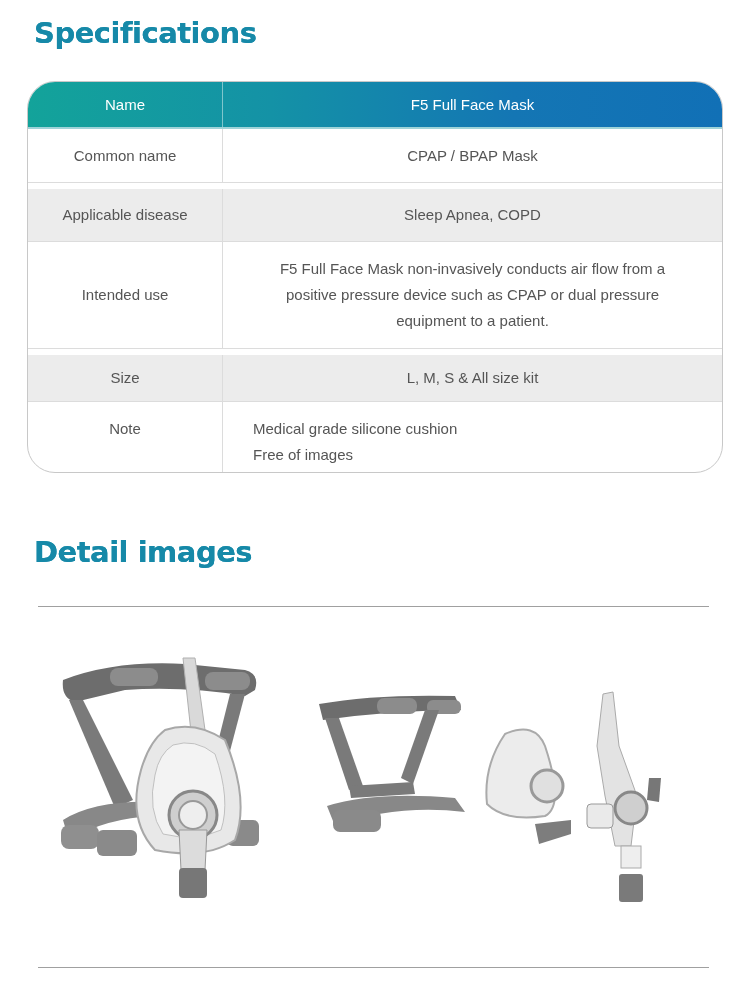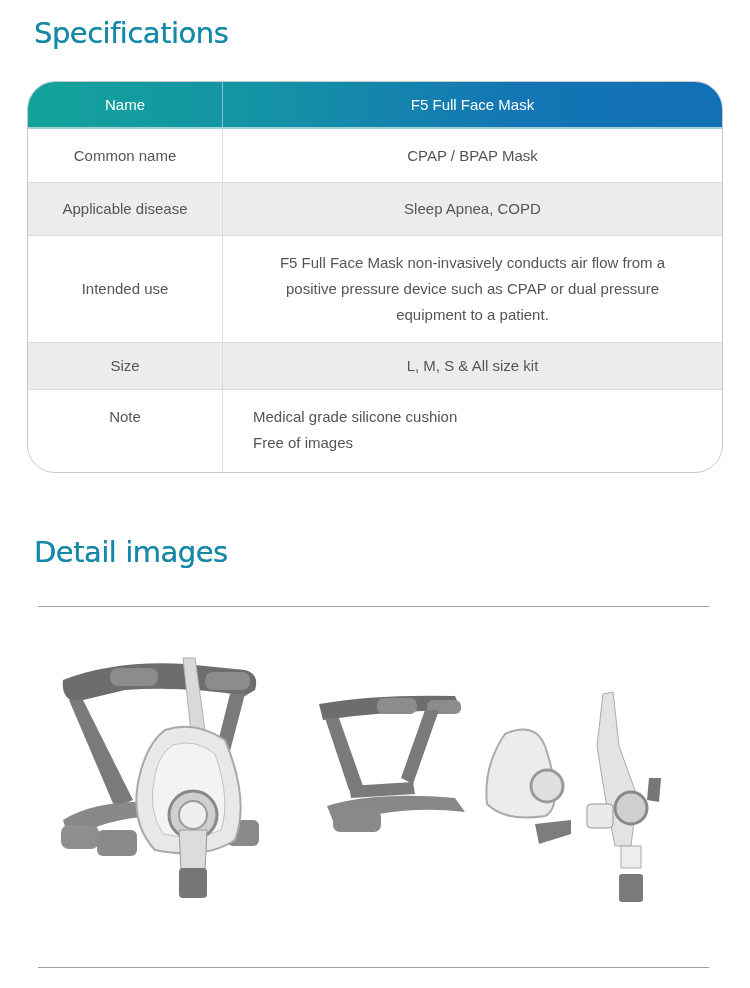--- a/index.html
+++ b/index.html
@@ -1,30 +1,30 @@
 <!DOCTYPE html>
 <html><head>
 <meta charset="utf-8">
 <style>
   html,body{margin:0;padding:0;background:#fff;}
   body{width:750px;height:988px;position:relative;overflow:hidden;font-family:"Liberation Sans","DejaVu Sans",sans-serif;}
-  .h2{position:absolute;left:34px;font-family:"DejaVu Sans","Liberation Sans",sans-serif;font-weight:normal;font-size:29px;letter-spacing:-0.5px;
+  .h2{position:absolute;left:34px;font-family:"DejaVu Sans","Liberation Sans",sans-serif;font-weight:bold;font-size:29px;letter-spacing:-0.5px;
       background:linear-gradient(180deg,#1a9aa3 0%,#157fb0 100%);-webkit-background-clip:text;background-clip:text;color:#1689a8;margin:0;}
   #spec-title{top:16px;}
   #detail-title{top:535px;}
   .table{position:absolute;left:27px;top:81px;width:696px;height:392px;border:1px solid #c8c8c8;border-radius:28px;overflow:hidden;box-sizing:border-box;background:#fff;}
   .row{display:flex;width:100%;box-sizing:border-box;border-bottom:1px solid #dcdcdc;}
   .row:last-child{border-bottom:none;}
   .cell{display:flex;align-items:center;justify-content:center;text-align:center;color:#555;font-size:15px;line-height:26px;box-sizing:border-box;}
   .c1{width:195px;border-right:1px solid #dcdcdc;}
   .c2{flex:1;padding:0 30px;}
   .head{background:linear-gradient(90deg,#13a39a 0%,#1492a6 35%,#1476b4 70%,#1170b6 100%);border-bottom:2px solid #9fd3d8;}
   .head .cell{color:#fff;font-weight:normal;font-size:15px;}
   .head .c1{border-right:1px solid #7fc6cc;}
-  .gray{background:#ececec;}
+  .gray{background:#ececec;margin-top:6px;}
   .top-note .cell{align-items:flex-start;padding-top:14px;}
   .divider{position:absolute;left:38px;width:671px;height:1px;background:#a0a0a0;}
   .img-wrap{position:absolute;}
   svg{display:block;}
 </style>
 </head>
 <body>
 
 <h2 class="h2" id="spec-title">Specifications</h2>
 

